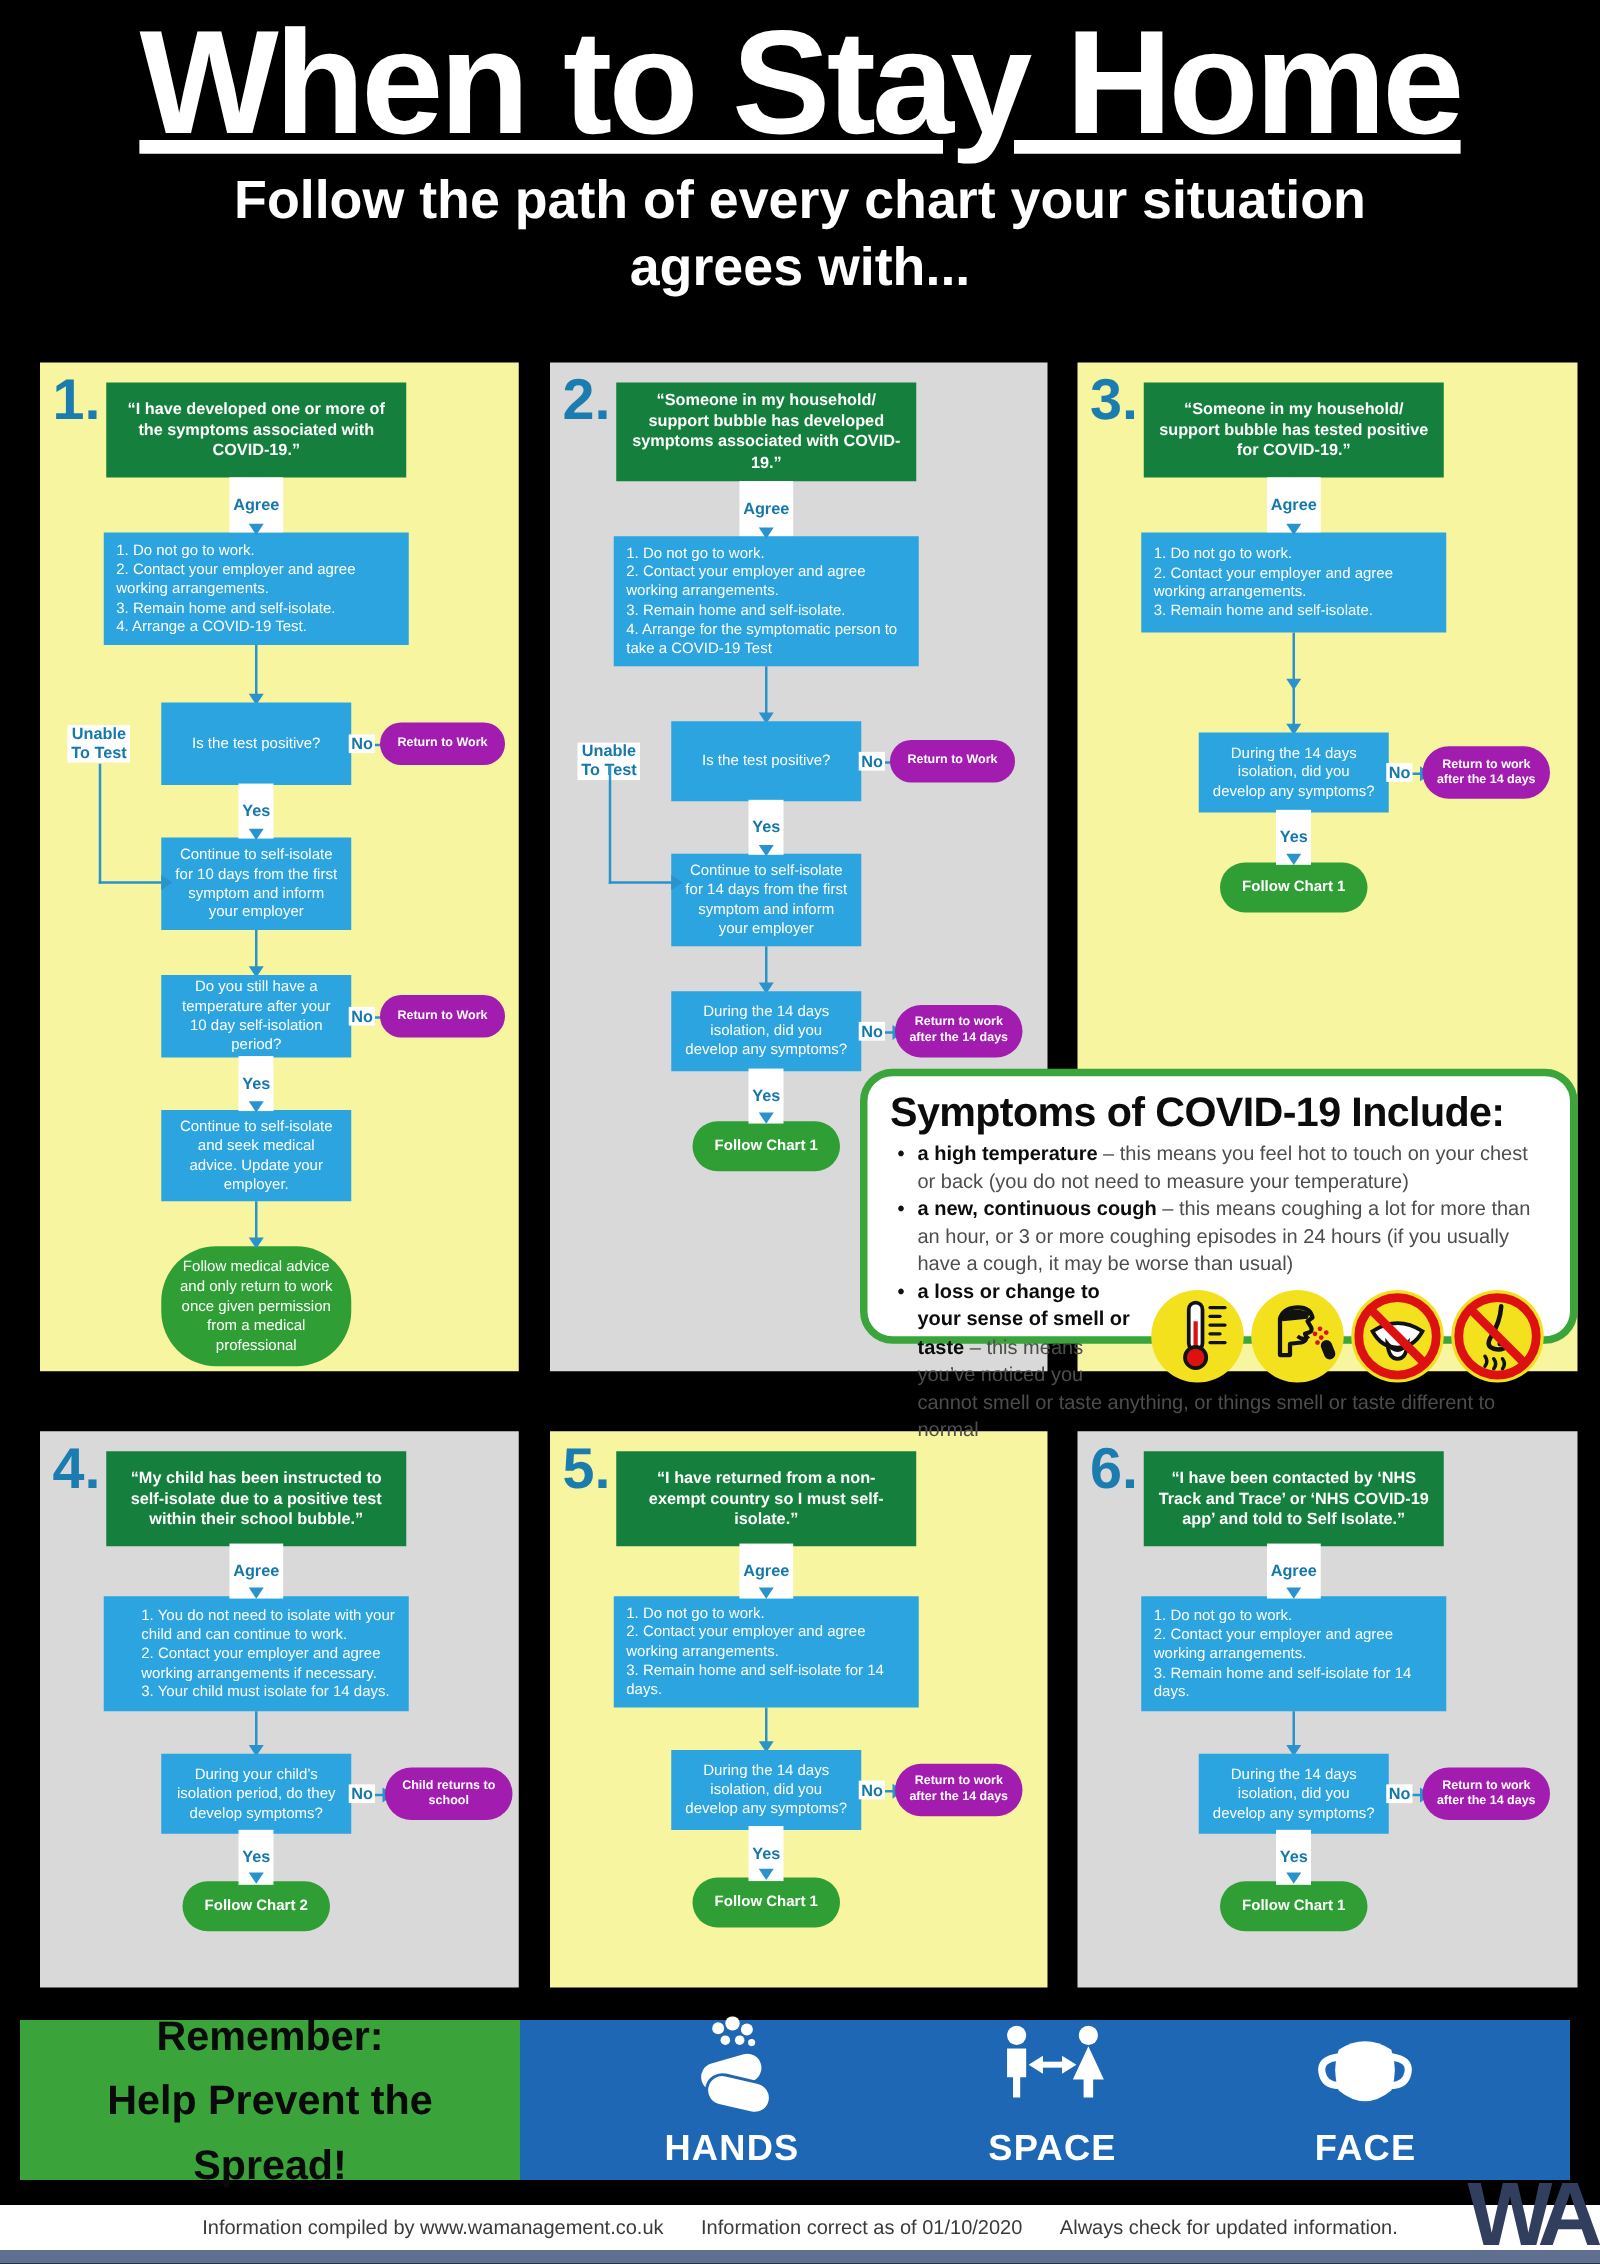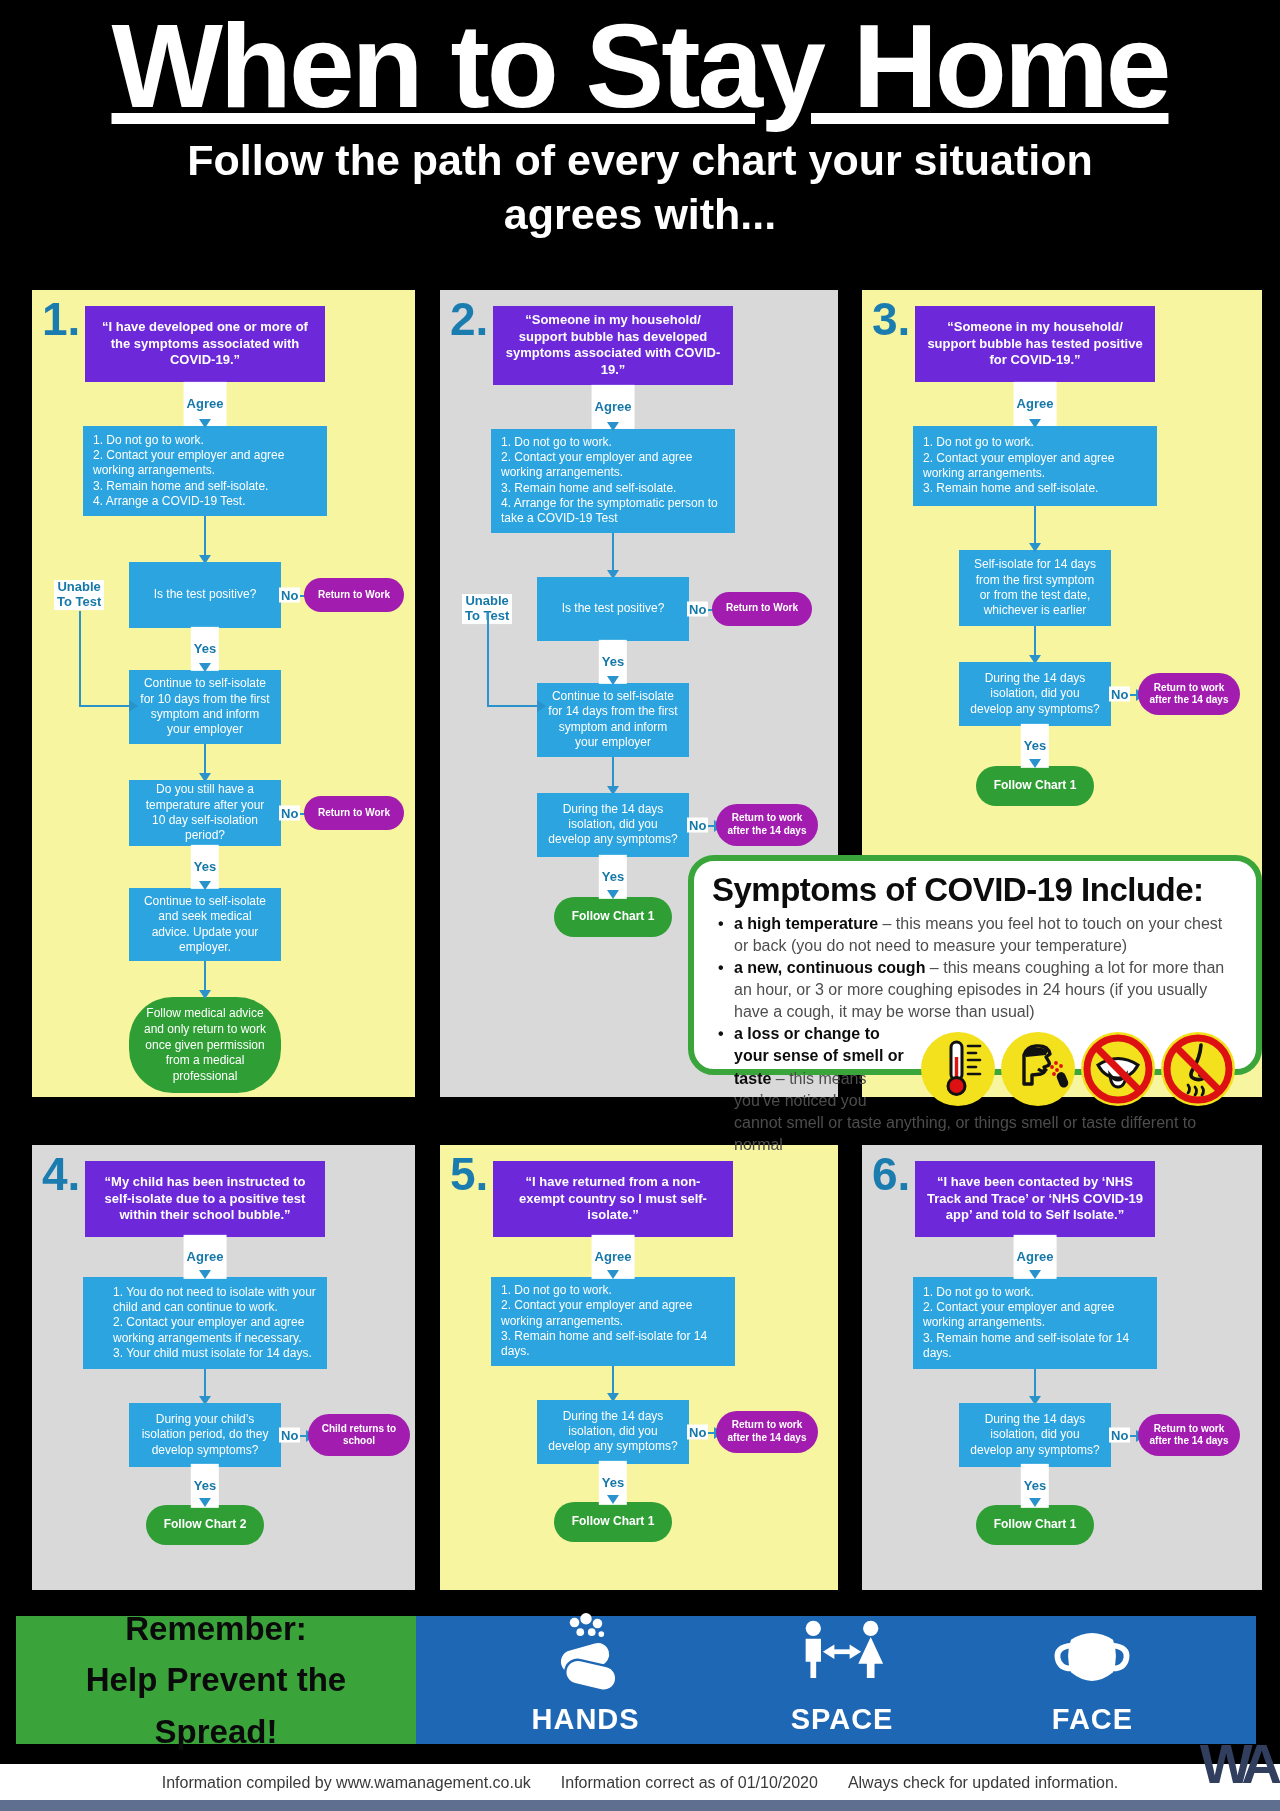--- a/index.html
+++ b/index.html
@@ -14,21 +14,21 @@
 
   
   .panel{position:absolute;}
   .panel.yellow{background:#f8f5a0;}
   .panel.gray{background:#d9d9d9;}
   .num{position:absolute;top:2px;left:10px;font-size:46px;font-weight:bold;color:#1b7cb0;}
   .flow{position:relative;width:346px;padding-top:16px;}
 
   .bx{color:#fff;display:flex;align-items:center;justify-content:center;
       text-align:center;margin:0 auto;padding:6px 10px;line-height:1.28;}
-  .quote-box{width:240px;background:#6d28d9;font-weight:bold;font-size:13px;}
+  .quote-box{width:240px;background:#15803d;font-weight:bold;font-size:13px;}
   .steps-box{width:244px;background:#2ba4df;font-size:12px;justify-content:flex-start;
              text-align:left;white-space:pre-line;}
   .mid-box{width:152px;background:#2ba4df;font-size:12px;}
   .dec-row{position:relative;width:100%;}
   .dec{width:152px;height:100%;background:#2ba4df;font-size:12px;}
 
   .arrow{position:relative;width:2px;background:#2a93cb;margin:0 auto;}
   .arrow::after{content:'';position:absolute;bottom:-2px;left:50%;transform:translateX(-50%);
                 border:6px solid transparent;border-top:9px solid #2a93cb;border-bottom:none;}
   .chip{position:absolute;top:50%;left:50%;transform:translate(-50%,-50%);
@@ -75,21 +75,21 @@
             font-size:33px;font-weight:bold;color:#0a0a0a;line-height:1.55;white-space:pre-line;}
   .prevent{position:absolute;left:416px;top:1616px;width:840px;height:128px;background:#1d67b4;
            display:flex;align-items:flex-end;justify-content:space-around;padding:6px 40px 8px 40px;}
   .prev-item{display:flex;flex-direction:column;align-items:center;gap:2px;}
   .prev-label{color:#fff;font-size:29px;font-weight:bold;letter-spacing:1px;}
 
   .info-strip{position:absolute;left:0;top:1764px;width:1280px;height:38px;background:#fff;
               display:flex;align-items:center;justify-content:center;gap:30px;
               font-size:16px;color:#3a3a3a;}
   .slate-bar{position:absolute;left:0;top:1800px;width:1280px;height:11px;background:#5e6f90;}
-  .wa-logo{position:absolute;right:6px;top:1736px;font-size:56px;font-weight:bold;
+  .wa-logo{position:absolute;right:6px;top:1736px;font-size:72px;font-weight:bold;
            color:#323e5e;letter-spacing:-8px;line-height:1;z-index:12;}
 </style>
 </head>
 <body>
 
 <div id="page">
 
   <div class="hdr">
     <div class="hdr-title">When to Stay Home</div>
     <div class="hdr-sub">
@@ -182,21 +182,20 @@
     <div class="num">3.</div>
     <div class="flow">
       <div class="bx quote-box" style="min-height:76px;">“Someone in my household/ support bubble has tested positive for COVID-19.”</div>
       <div class="arrow" style="height:44px;">
           <span class="chip">Agree</span>
         </div>
       <div class="bx steps-box" style="min-height:80px;">1. Do not go to work.
 2. Contact your employer and agree working arrangements.
 3. Remain home and self-isolate.</div>
       <div class="arrow" style="height:44px;"></div>
-      <div class="bx mid-box" style="min-height:76px;">Self-isolate for 14 days from the first symptom or from the test date, whichever is earlier</div>
       <div class="arrow" style="height:36px;"></div>
       <div class="dec-row" style="height:64px;">
         <div class="bx dec">During the 14 days isolation, did you develop any symptoms?</div>
         <span class="no-link"></span>
         <span class="no-chip">No</span>
         <span class="side-pill">Return to work after the 14 days</span>
       </div>
       <div class="arrow" style="height:40px;">
           <span class="chip">Yes</span>
         </div>

